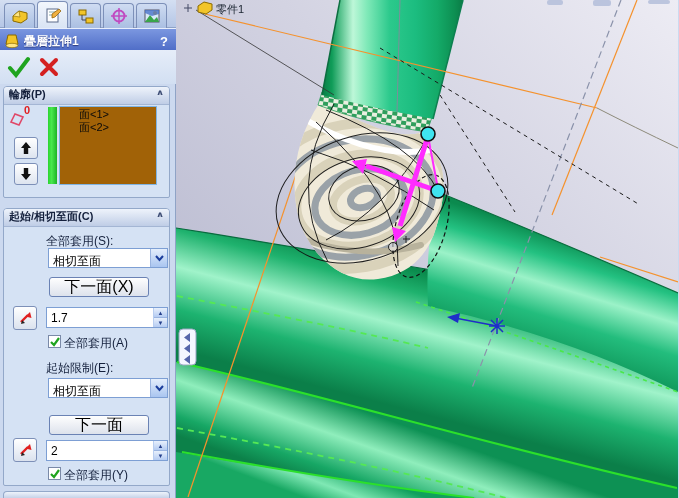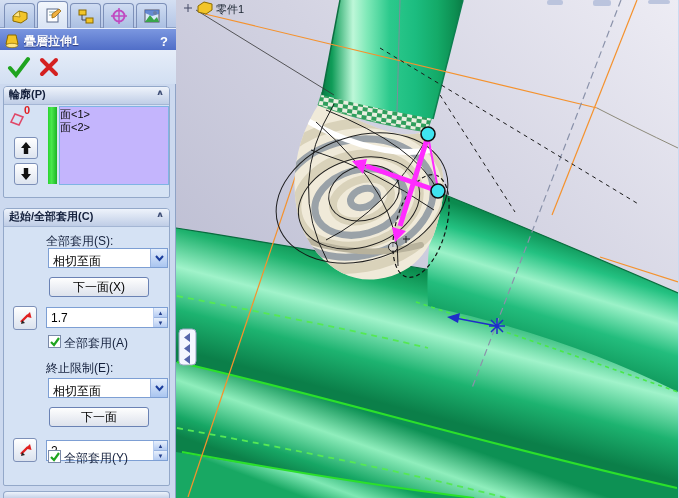--- a/index.html
+++ b/index.html
@@ -13,28 +13,28 @@
   .tab.active{background:linear-gradient(#f2f6fc,#d9e4f4);height:27px;top:1px;z-index:2;}
   .pm-header{position:absolute;left:0;top:28px;width:176px;height:19px;background:linear-gradient(#7b97e0,#4a68c4);border-top:1px solid #e8eefc;display:flex;align-items:center;padding:12px 4px;}
   .pm-title{color:#fff;font-size:12px;font-weight:bold;margin-left:4px;flex:1;text-shadow:0 1px 1px #2a3a80;}
   .pm-help{color:#fff;font-weight:bold;font-size:13px;width:16px;text-align:center;cursor:pointer;}
   .okrow{position:absolute;left:0;top:50px;width:176px;height:34px;background:linear-gradient(#e6edf9,#d2dff2);}
   .okbtn{position:absolute;top:4px;width:26px;height:26px;display:flex;align-items:center;justify-content:center;cursor:pointer;}
   .section{position:absolute;left:3px;width:167px;border:1px solid #93a8c9;border-radius:4px 4px 2px 2px;background:#d5e2f4;}
   .sec-head{height:18px;border-radius:3px 3px 0 0;background:linear-gradient(#eef3fb,#bfcde6);border-bottom:1px solid #a4b6d4;display:flex;align-items:flex-start;padding:0 5px;cursor:pointer;}
   .sec-title{font-size:11px;font-weight:bold;color:#14203c;flex:1;}
   .chev{font-size:10px;color:#3c4c74;font-weight:bold;transform:scaleY(.8);}
-  .listbox{position:absolute;left:55px;top:19px;width:110px;height:79px;background:#c4b5fd;border:1px solid #7fb4e4;font-size:11px;color:#0a0a0a;padding:1px 0;line-height:13px;cursor:default;}
+  .listbox{position:absolute;left:55px;top:19px;width:98px;height:79px;background:#a16207;border:1px solid #7fb4e4;font-size:11px;color:#0a0a0a;padding:1px 19px;line-height:13px;cursor:default;}
   .greenbar{position:absolute;left:44px;top:20px;width:9px;height:77px;background:linear-gradient(90deg,#29d42f,#4ae84e 40%,#1db425);}
   .sqbtn{position:absolute;width:24px;height:22px;border:1px solid #7d90b8;border-radius:3px;background:linear-gradient(#ffffff,#dde4ef);display:flex;align-items:center;justify-content:center;font-weight:bold;color:#111;font-size:13px;cursor:pointer;}
   .lbl{position:absolute;font-size:12px;color:#14203c;}
   .combo{position:absolute;height:20px;width:120px;border:1px solid #7d9fd4;background:#fff;display:flex;align-items:center;cursor:pointer;}
   .combo .val{flex:1;font-size:12px;color:#000;padding-left:4px;white-space:nowrap;overflow:hidden;margin-top:7px;}
   .combo .drop{width:17px;height:100%;background:linear-gradient(#e4eefc,#a9c5f0);border-left:1px solid #9ab4e0;display:flex;align-items:center;justify-content:center;}
-  .pushbtn{position:absolute;height:20px;width:100px;border:1px solid #6a82b4;border-radius:3px;background:linear-gradient(#fefefe,#dde2ec);font-size:12px;color:#000;display:flex;align-items:center;justify-content:center;cursor:pointer;}
+  .pushbtn{position:absolute;height:20px;width:100px;border:1px solid #6a82b4;border-radius:3px;background:linear-gradient(#fefefe,#dde2ec);font-size:16px;color:#000;display:flex;align-items:center;justify-content:center;cursor:pointer;}
   .numwrap{position:absolute;height:21px;width:122px;border:1px solid #7d9fd4;background:#fff;display:flex;}
   .numwrap input{flex:1;border:none;outline:none;font-size:12px;padding:0 0 0 4px;color:#000;background:transparent;width:90px;}
   .spin{width:14px;display:flex;flex-direction:column;border-left:1px solid #b8cdf0;}
   .spin div{flex:1;background:linear-gradient(#e8f0fc,#b4cbf2);display:flex;align-items:center;justify-content:center;font-size:6px;color:#26408c;cursor:pointer;}
   .spin div+div{border-top:1px solid #9ab4e0;}
   .chkrow{position:absolute;display:flex;align-items:flex-start;cursor:pointer;}
   .chkbox{width:13px;height:13px;background:#fff;border:1px solid #7a8aa8;display:flex;align-items:center;justify-content:center;margin-right:3px;}
   .chklbl{font-size:12px;color:#14203c;}
   .redarrowbtn{position:absolute;width:24px;height:24px;border:1px solid #7d90b8;border-radius:3px;background:linear-gradient(#ffffff,#dbe2ee);display:flex;align-items:center;justify-content:center;cursor:pointer;}
   .nextsec{position:absolute;left:3px;top:491px;width:167px;height:7px;border:1px solid #93a8c9;border-bottom:none;border-radius:4px 4px 0 0;background:linear-gradient(#eef3fb,#c6d2e8);}
@@ -136,21 +136,21 @@
       </div>
       <div class="sqbtn" style="left:10px;top:76px">
         <svg width="12" height="14">
             <path d="M6 13 L1 7 H3.8 V1 H8.2 V7 H11 Z" fill="#111"></path>
           </svg>
       </div>
     </div>
 
     <div class="section" style="top:208px;height:278px;">
       <div class="sec-head">
-        <span class="sec-title">起始/全部套用(C)</span>
+        <span class="sec-title">起始/相切至面(C)</span>
         <span class="chev">∧</span>
       </div>
       <span class="lbl" style="left:42px;top:24px">全部套用(S):</span>
       <div class="combo" style="left:44px;top:39px">
         <span class="val">相切至面</span>
         <span class="drop">
             <svg width="11" height="8">
               <path d="M2 2 l3.5 4 3.5-4" fill="none" stroke="#1c3e9c" stroke-width="2"></path>
             </svg>
           </span>
@@ -171,45 +171,45 @@
           </div>
       </div>
       <div class="chkrow" style="left:44px;top:126px">
         <span class="chkbox">
             <svg width="11" height="11">
               <path d="M2 6 l3 3 L10 2" fill="none" stroke="#1fa41f" stroke-width="2.2"></path>
             </svg>
           </span>
         <span class="chklbl">全部套用(A)</span>
       </div>
-      <span class="lbl" style="left:42px;top:151px">終止限制(E):</span>
+      <span class="lbl" style="left:42px;top:151px">起始限制(E):</span>
       <div class="combo" style="left:44px;top:169px">
         <span class="val">相切至面</span>
         <span class="drop">
             <svg width="11" height="8">
               <path d="M2 2 l3.5 4 3.5-4" fill="none" stroke="#1c3e9c" stroke-width="2"></path>
             </svg>
           </span>
       </div>
-      <div class="pushbtn" style="left:45px;top:198px">下一面</div>
+      <div class="pushbtn" style="left:45px;top:206px">下一面</div>
       <div class="redarrowbtn" style="left:9px;top:229px">
         <svg width="16" height="16">
             <line x1="4" y1="12" x2="11" y2="5" stroke="#e02020" stroke-width="2.4"></line>
             <path d="M13 2 l1.5 6 -6-1.5z" fill="#e02020"></path>
             <path d="M4 14 l4-1 -2.8-2.8z" fill="#222"></path>
           </svg>
       </div>
       <div class="numwrap" style="left:42px;top:231px">
         <input value="2" style="">
         <div class="spin">
             <div>▲</div>
             <div>▼</div>
           </div>
       </div>
-      <div class="chkrow" style="left:44px;top:241px">
+      <div class="chkrow" style="left:44px;top:258px">
         <span class="chkbox">
             <svg width="11" height="11">
               <path d="M2 6 l3 3 L10 2" fill="none" stroke="#1fa41f" stroke-width="2.2"></path>
             </svg>
           </span>
         <span class="chklbl">全部套用(Y)</span>
       </div>
     </div>
 
     <div class="nextsec"></div>

